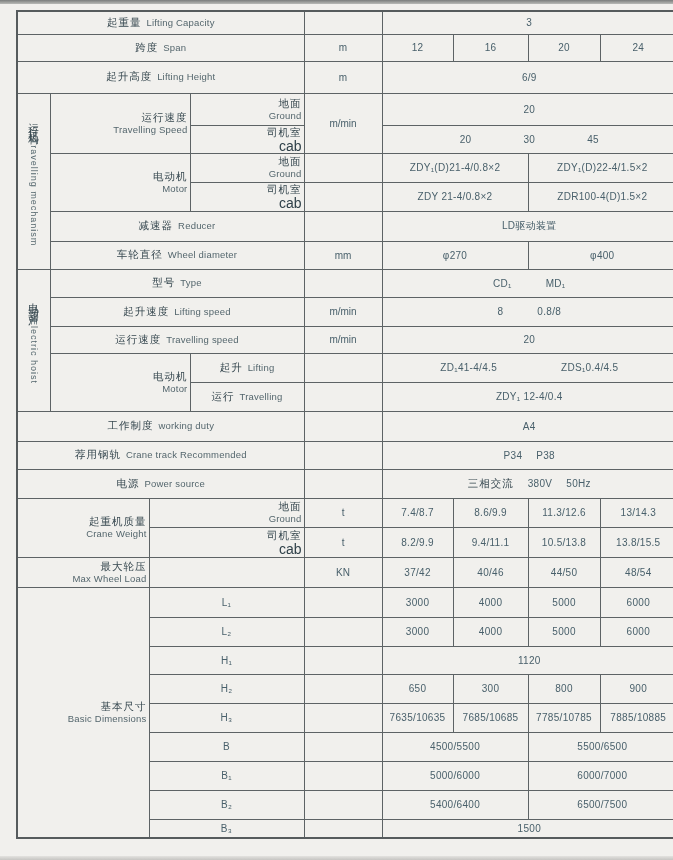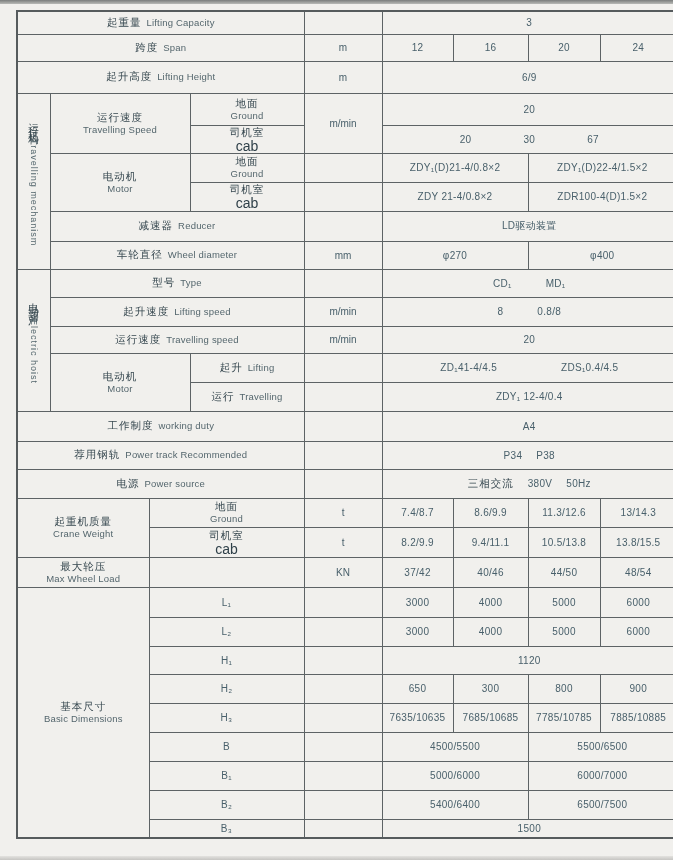--- a/index.html
+++ b/index.html
@@ -20,21 +20,21 @@
     border:2px solid #565b5d;
   }
   td{
     border:1px solid #5d6365;
     padding:0 2px;text-align:center;vertical-align:middle;
     font-size:10px;overflow:hidden;
   }
   .zh{font-size:10.5px;color:#374850;letter-spacing:1px;}
   .en{font-size:9.5px;color:#54666d;letter-spacing:.2px;}
   .lbl .zh{margin-right:5px;}
-  .stk{display:flex;flex-direction:column;line-height:1.25;align-items:center;}
+  .stk{display:flex;flex-direction:column;line-height:1.25;align-items:flex-end;}
   .val{font-size:10px;color:#49606b;letter-spacing:.3px;}
   .unit{font-size:10px;color:#49606b;}
   .cab{font-size:14px;color:#2f4049;line-height:1;}
   .vcell{padding:0;}
   .vtext{writing-mode:vertical-rl;text-orientation:mixed;margin:0 auto;
     display:inline-block;line-height:1.1;}
   .vzh{font-size:10.5px;color:#374850;letter-spacing:4px;}
   .ven{font-size:9px;color:#54666d;margin-top:9px;letter-spacing:1px;}
   .grp{display:flex;justify-content:center;align-items:center;}
   .g-trio{gap:52px;}
@@ -106,21 +106,21 @@
     <td>
       <div class="stk">
             <span class="zh">司机室</span>
             <span class="cab">cab</span>
           </div>
     </td>
     <td colspan="4">
       <div class="grp g-trio val">
             <span>20</span>
             <span>30</span>
-            <span>67</span>
+            <span>45</span>
           </div>
     </td>
   </tr>
 
   <tr style="height:29px">
     <td colspan="2" rowspan="2">
       <div class="stk">
             <span class="zh">电动机</span>
             <span class="en">Motor</span>
           </div>
@@ -215,21 +215,21 @@
     <td colspan="4" class="val">ZDY₁ 12-4/0.4</td>
   </tr>
 
   <tr style="height:30px">
     <td colspan="4" class="lbl"><span class="zh">工作制度</span><span class="en">working  duty</span></td>
     <td class="unit"></td>
     <td colspan="4" class="val">A4</td>
   </tr>
 
   <tr style="height:28px">
-    <td colspan="4" class="lbl"><span class="zh">荐用钢轨</span><span class="en">Power track Recommended</span></td>
+    <td colspan="4" class="lbl"><span class="zh">荐用钢轨</span><span class="en">Crane track Recommended</span></td>
     <td class="unit"></td>
     <td colspan="4">
       <div class="grp g-small val">
             <span>P34</span>
             <span>P38</span>
           </div>
     </td>
   </tr>
 
   <tr style="height:29px">

